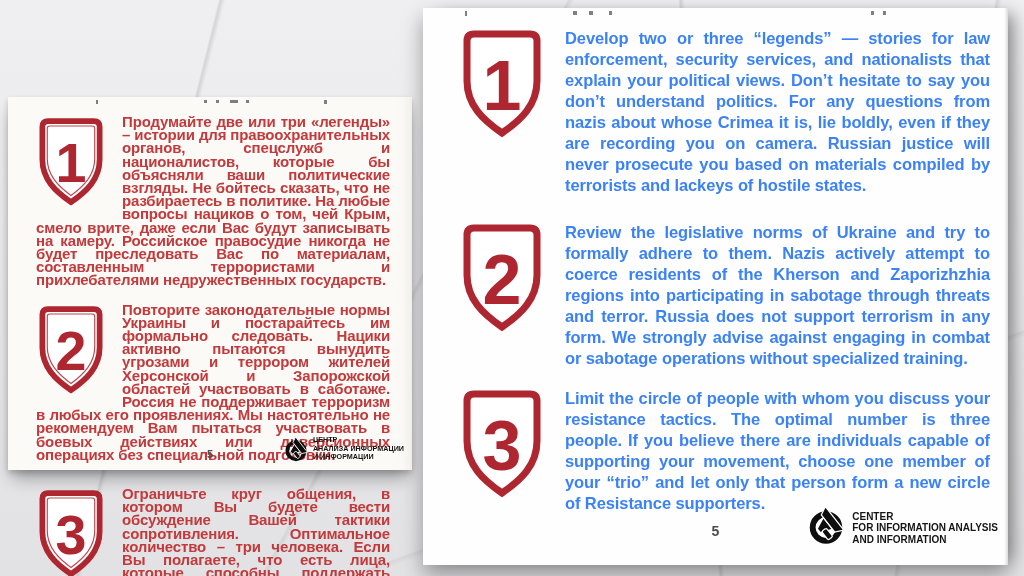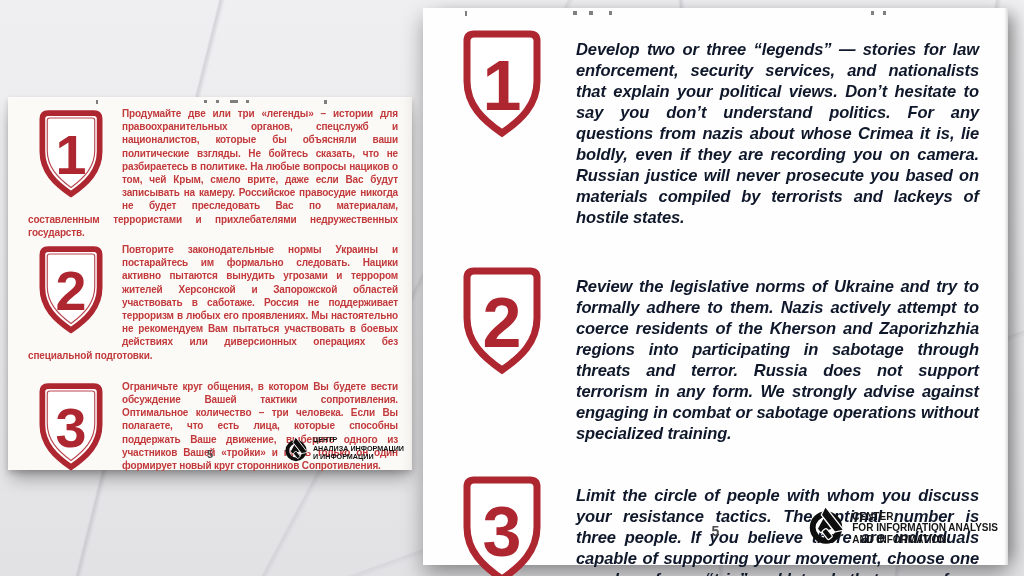--- a/index.html
+++ b/index.html
@@ -25,44 +25,43 @@
   .card-ru{
     left:8px;top:97px;width:404px;height:373px;
     background:#fcfaf7;
     box-shadow:0 12px 16px -4px rgba(0,0,0,.32), 0 3px 6px rgba(0,0,0,.18);
     padding:10px 14px 0 20px;box-sizing:border-box;
   }
   .ru-section{overflow:visible;}
   .ru-section::after{content:"";display:block;clear:both;}
   .ru-shield{float:left;width:74px;height:90px;margin:2px 14px 4px 6px;}
   .ru-text{
-    margin:0;color:#c23a3c;font-weight:bold;
-    font-size:10px;line-height:13.2px;letter-spacing:-0.15px;
+    margin:8px;color:#c23a3c;font-weight:bold;
+    font-size:15px;line-height:13.2px;letter-spacing:-0.15px;
     text-align:justify;
   }
   .mb1{margin-bottom:4px;} .mb2{margin-bottom:18px;}
 
   
   .card-en{
     left:423px;top:8px;width:585px;height:557px;
     background:#fefefe;
     box-shadow:0 10px 20px rgba(0,0,0,.35), 12px 0 14px -6px rgba(0,0,0,.25);
     padding:20px 18px 0 34px;box-sizing:border-box;
   }
   .card-en::after{
     content:"";position:absolute;top:0;bottom:0;right:0;width:4px;
     background:linear-gradient(to right, rgba(0,0,0,0), rgba(0,0,0,.14));
   }
   .en-section{display:flex;align-items:flex-start;}
   .en-shield{flex:0 0 90px;width:90px;height:112px;margin-right:18px;}
   .en-text{
-    margin:11px;color:#0f172a;font-weight:bold;
+    margin:0;color:#3b82f6;font-weight:bold;
     font-size:16.5px;line-height:21px;letter-spacing:-0.1px;
     text-align:justify;
-    font-style:italic;
   }
   .emb1{margin-bottom:26px;} .emb2{margin-bottom:19px;}
 
   
   .page-num{
     position:absolute;left:0;right:0;text-align:center;
     color:#4d4d4d;font-weight:bold;
   }
   .card-ru .page-num{bottom:10px;font-size:11px;}
   .card-en .page-num{bottom:26px;font-size:14px;}

